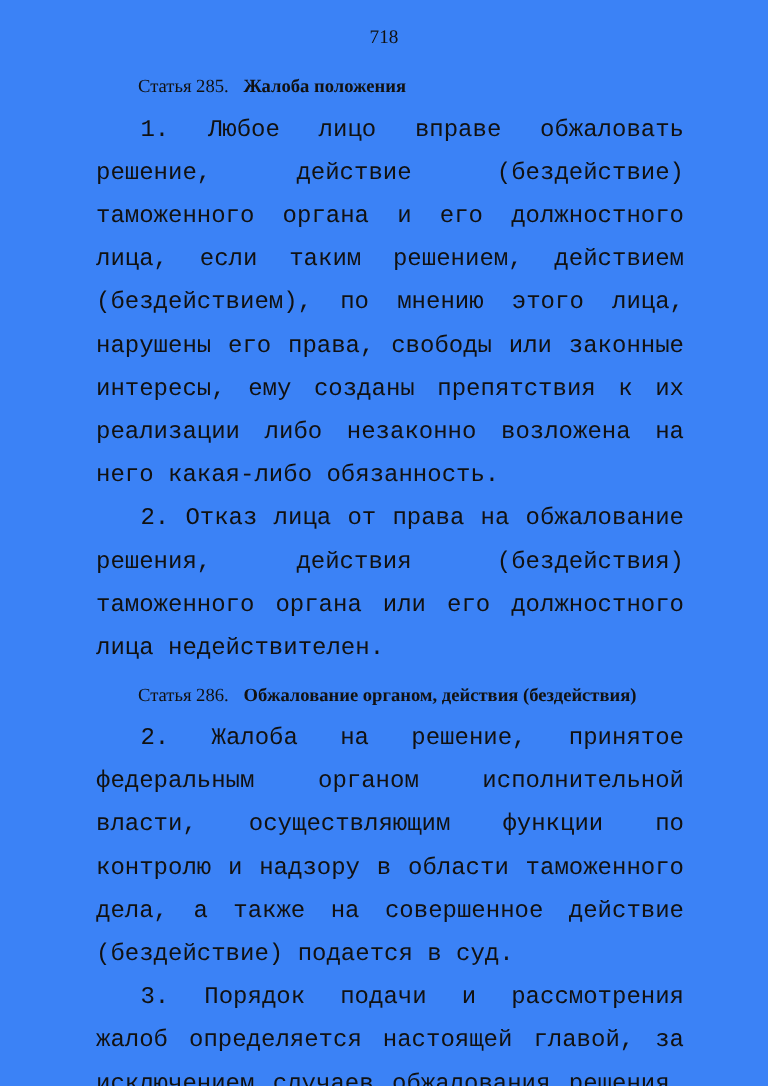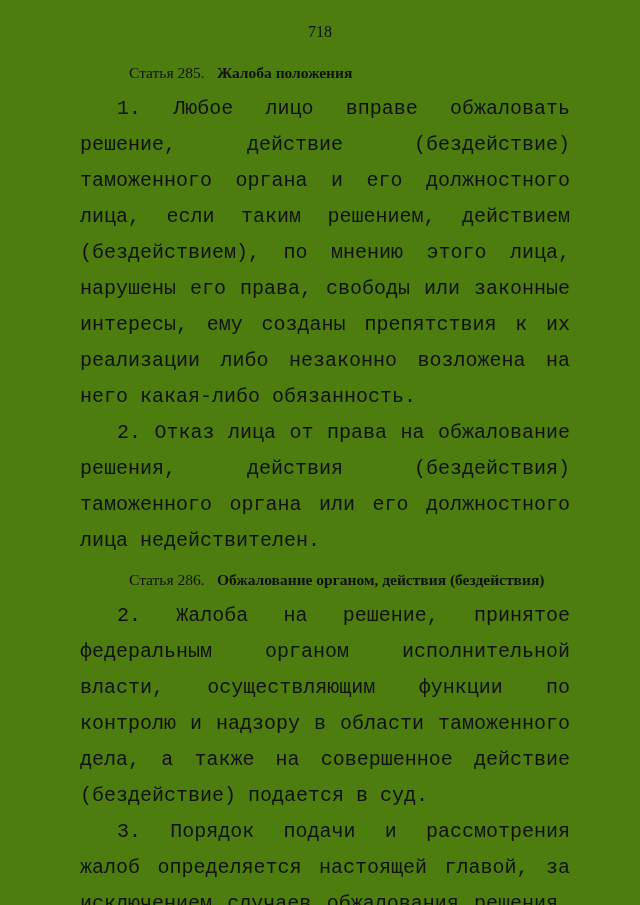--- a/index.html
+++ b/index.html
@@ -12,21 +12,21 @@
     height: 905px;
     overflow: hidden;
     font-family: "Liberation Serif", "DejaVu Serif", serif;
     color: #111111;
   }
   .page {
     box-sizing: border-box;
     width: 640px;
     height: 905px;
     padding-top: 22px;
-    background: #4d7c0f;
+    background: #3b82f6;
   }
   .page-number {
     text-align: center;
     font-size: 16px;
     line-height: 20px;
     margin-bottom: 14px;
   }
   .content {
     margin-left: 80px;
     margin-right: 70px; 
@@ -41,21 +41,21 @@
   .chapter-label {
     flex: 0 0 88px;
     white-space: nowrap;
   }
   .chapter-title {
     flex: 1;
     font-weight: bold;
   }
   .article-heading {
     display: flex;
-    margin-left: 49px;
+    margin-left: 35px;
     font-size: 15.5px;
     line-height: 33px;
     margin-top: 4px;
     margin-bottom: 2px;
   }
   .article-label {
     flex: 0 0 88px;
     white-space: nowrap;
   }
   .article-title {

